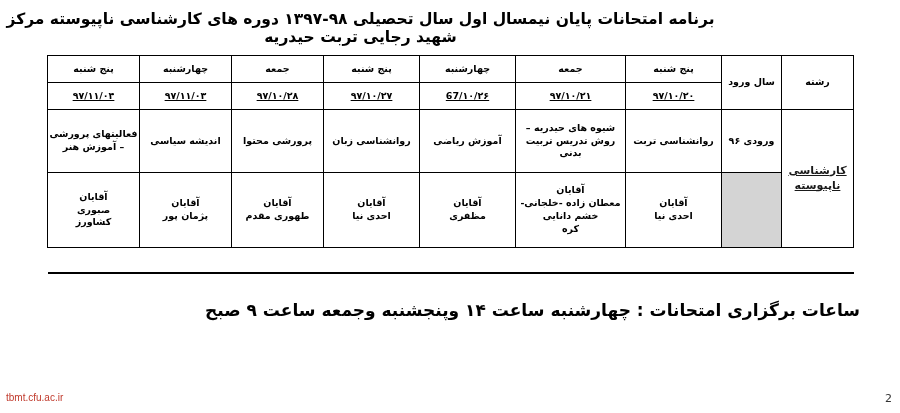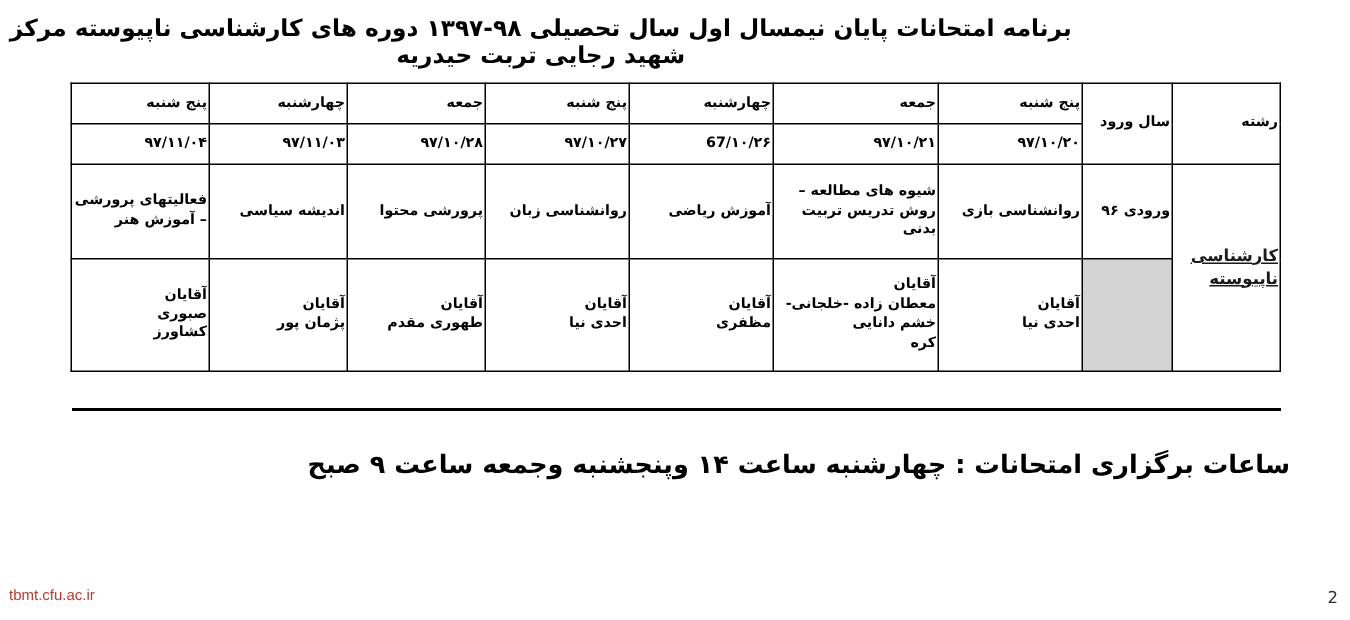--- a/index.html
+++ b/index.html
@@ -38,34 +38,36 @@
     width: 806px;
   }
   table.exam {
     border-collapse: collapse;
     width: 806px;
     table-layout: fixed;
     direction: rtl;
   }
   table.exam td, table.exam th {
     border: 1.3px solid #000;
+    text-align: center;
     vertical-align: middle;
     padding: 2px 1px;
     font-size: 9.5px;
     line-height: 1.35;
   }
   .hdr-day {
     height: 22px;
     font-size: 11px;
     font-weight: bold;
   }
   .hdr-date {
     height: 22px;
     font-size: 11px;
     font-weight: bold;
+    text-decoration: underline;
   }
   td.rowspan-cell {
     font-size: 11px;
     font-weight: bold;
   }
   .col-field {
     width: 72px;
   }
   .col-year {
     width: 60px;
@@ -175,22 +177,22 @@
           <td class="hdr-date">۹۷/۱۰/۲۸</td>
           <td class="hdr-date">۹۷/۱۱/۰۳</td>
           <td class="hdr-date">۹۷/۱۱/۰۴</td>
         </tr>
 
         <tr class="course-row">
           <td rowspan="2">
             <span class="field-name">کارشناسی ناپیوسته</span>
           </td>
           <td class="year-val">ورودی ۹۶</td>
-          <td>روانشناسی بازی</td>
-          <td>شیوه های مطالعه – روش تدریس تربیت بدنی</td>
+          <td>روانشناسی تربت</td>
+          <td>شیوه های حیدریه – روش تدریس تربیت بدنی</td>
           <td>آموزش ریاضی</td>
           <td>روانشناسی زبان</td>
           <td>پرورشی محتوا</td>
           <td>اندیشه سیاسی</td>
           <td>فعالیتهای پرورشی – آموزش هنر</td>
         </tr>
 
         <tr class="teacher-row">
           <td class="shaded"></td>
           <td>

